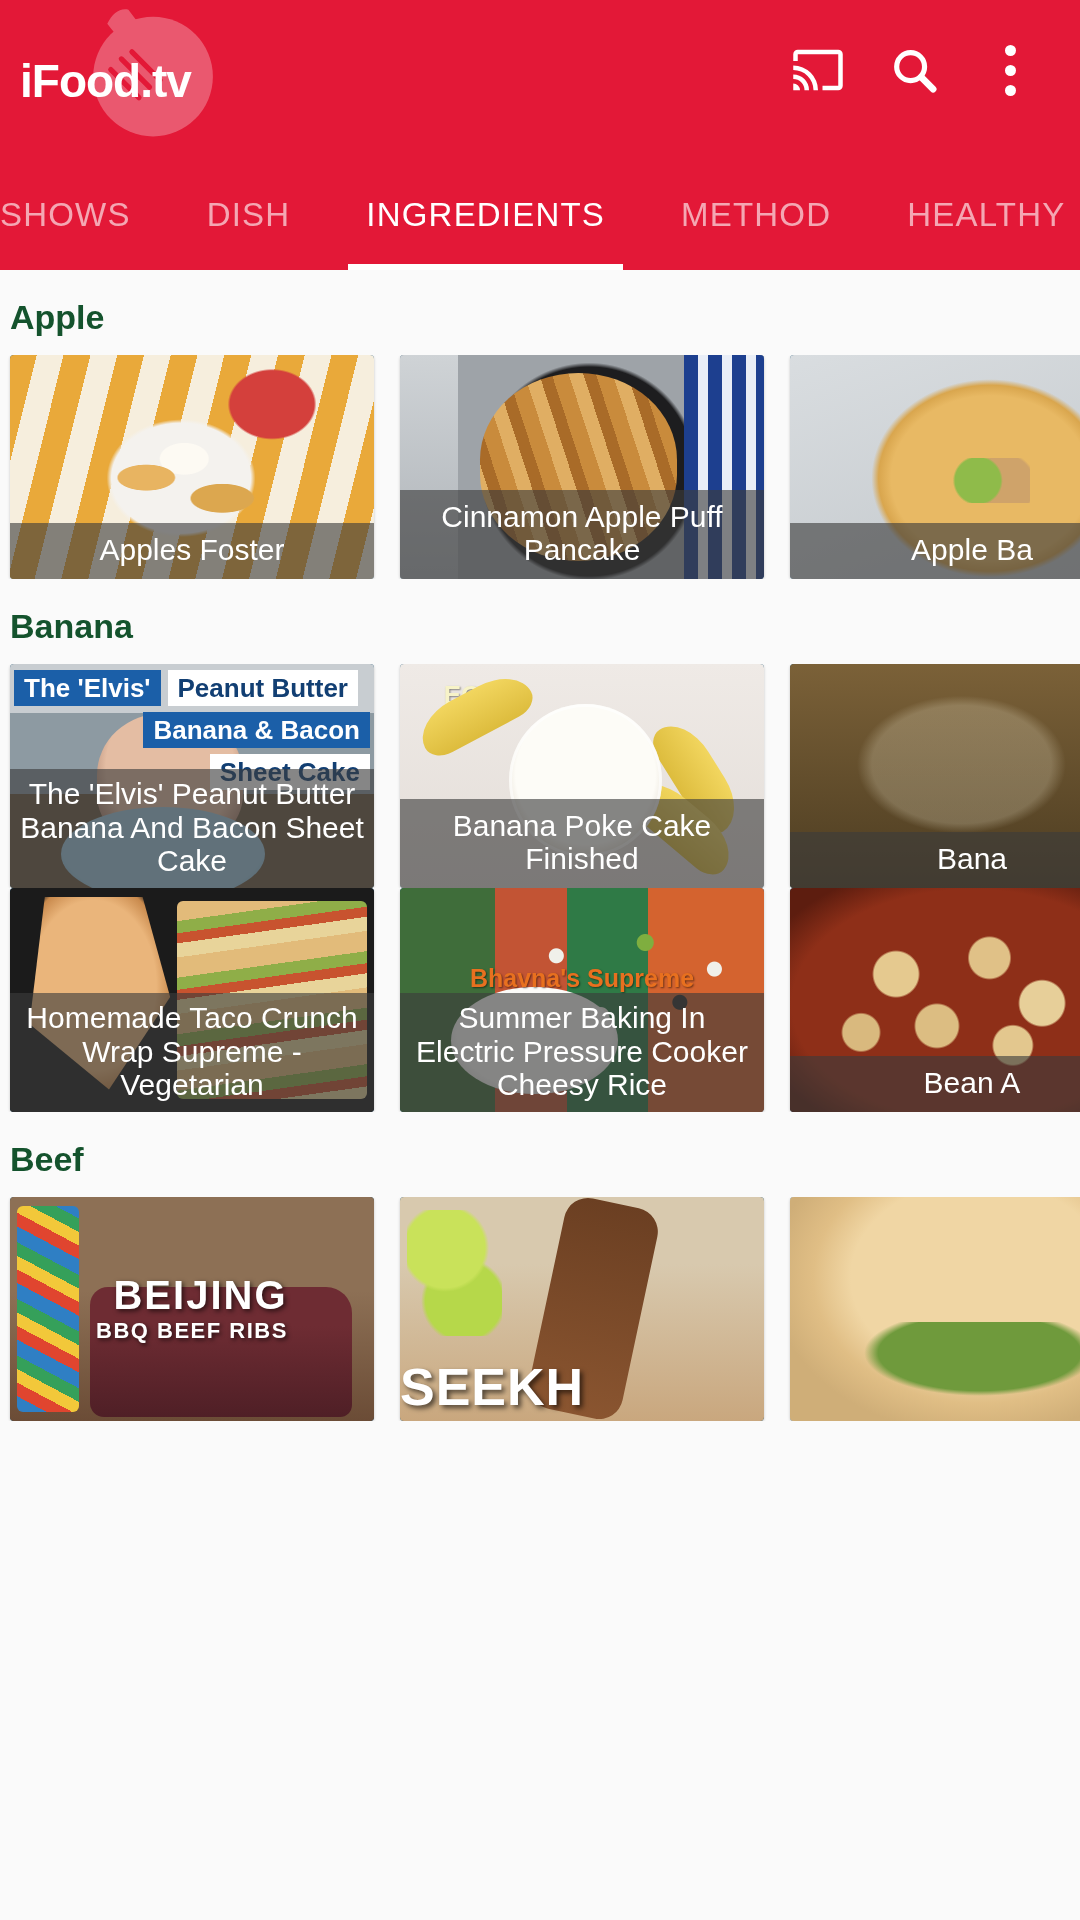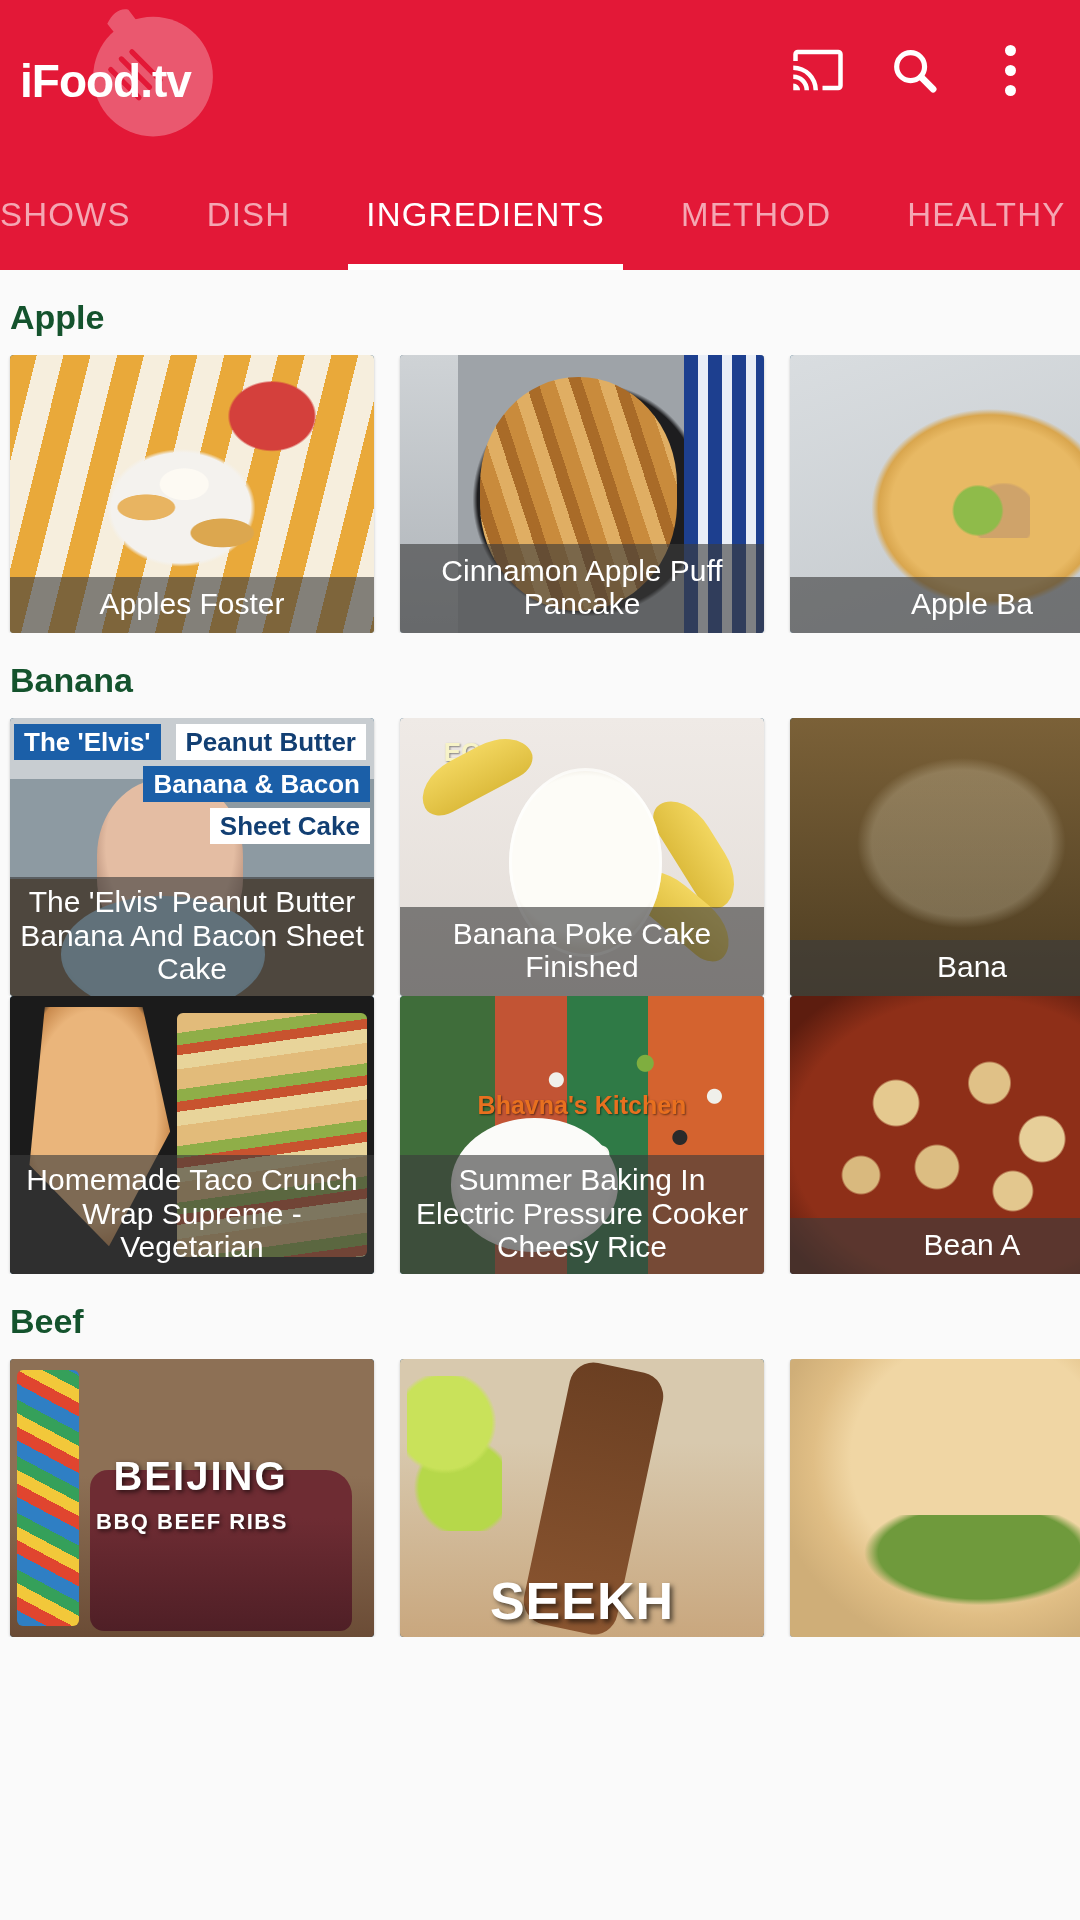--- a/index.html
+++ b/index.html
@@ -80,21 +80,21 @@
   }
   .row {
     display: flex;
     gap: 26px;
     padding-left: 10px;
     overflow: hidden;
   }
   .card {
     position: relative;
     flex: 0 0 auto;
-    width: 364px; height: 278px;
+    width: 364px; height: 224px;
     background: #0c4a6e;
     border-radius: 4px;
     overflow: hidden;
     box-shadow: 0 1px 3px rgba(0,0,0,.22);
     cursor: pointer;
   }
   .card .thumb { position: absolute; inset: 0; }
   .card .caption {
     position: absolute; left: 0; right: 0; bottom: 0;
     background: rgba(60,60,60,.62);
@@ -271,21 +271,21 @@
       radial-gradient(circle at 60% 72%, #b6d84a 0 36%, rgba(0,0,0,0) 40%);
   }
   .t-seekh .kebab {
     position:absolute; left: 40%; top: 2%; width: 26%; height: 96%;
     transform: rotate(12deg);
     border-radius: 24px;
     background: linear-gradient(180deg, #6b3f22, #8a5530);
   }
   .t-seekh .ttl {
     position: absolute; left: 0; right: 0; bottom: 2%;
-    text-align: center; color: #fff; font-weight: 700;
+    color: #fff; font-weight: 700;
     font-size: 52px; letter-spacing: 1px;
     text-shadow: 3px 3px 5px rgba(0,0,0,.6);
   }
   .t-burger {
     background: radial-gradient(ellipse at 52% 36%, #f0d6a4 0 48%, #e0be85 62%, #cfae78 78%),
                 linear-gradient(180deg, #e8e4df, #cfcac4);
   }
   .t-burger::after {
     content:""; position:absolute; left: 18%; bottom: 10%; width: 68%; height: 34%;
     background: radial-gradient(ellipse at 50% 40%, #6f9a3c 0 58%, rgba(0,0,0,0) 66%);
@@ -362,21 +362,21 @@
   </div>
 
   <div class="section">
     <div class="section-title">Banana</div>
     <div class="row">
       <div class="card">
         <div class="thumb t-elvis">
           <div class="face"></div>
           <div class="plate"></div>
           <div class="banner" style="left:4px;  top:6px;">The 'Elvis'</div>
-          <div class="banner white" style="right:8px; top:6px;">Peanut Butter</div>
+          <div class="banner white" style="right:16px; top:6px;">Peanut Butter</div>
           <div class="banner" style="right:4px; top:48px;">Banana &amp; Bacon</div>
           <div class="banner white" style="right:4px; top:90px;">Sheet Cake</div>
         </div>
         <div class="caption two-line">The 'Elvis' Peanut Butter Banana And Bacon Sheet Cake</div>
       </div>
       <div class="card">
         <div class="thumb t-poke">
           <span class="banana b1"></span>
           <span class="banana b2"></span>
           <span class="banana b3"></span>
@@ -393,21 +393,21 @@
   <div class="section">
     <div class="row">
       <div class="card">
         <div class="thumb t-taco"></div>
         <div class="caption two-line">Homemade Taco Crunch Wrap Supreme - Vegetarian</div>
       </div>
       <div class="card">
         <div class="thumb t-summer">
           <span class="speck"></span>
           <span class="plate"></span>
-          <span class="wm">Bhavna's Kitchen</span>
+          <span class="wm">Bhavna's Supreme</span>
         </div>
         <div class="caption two-line">Summer Baking In Electric Pressure Cooker Cheesy Rice</div>
       </div>
       <div class="card clip-right">
         <div class="thumb t-beansoup"></div>
         <div class="caption">Bean A</div>
       </div>
     </div>
   </div>
 

